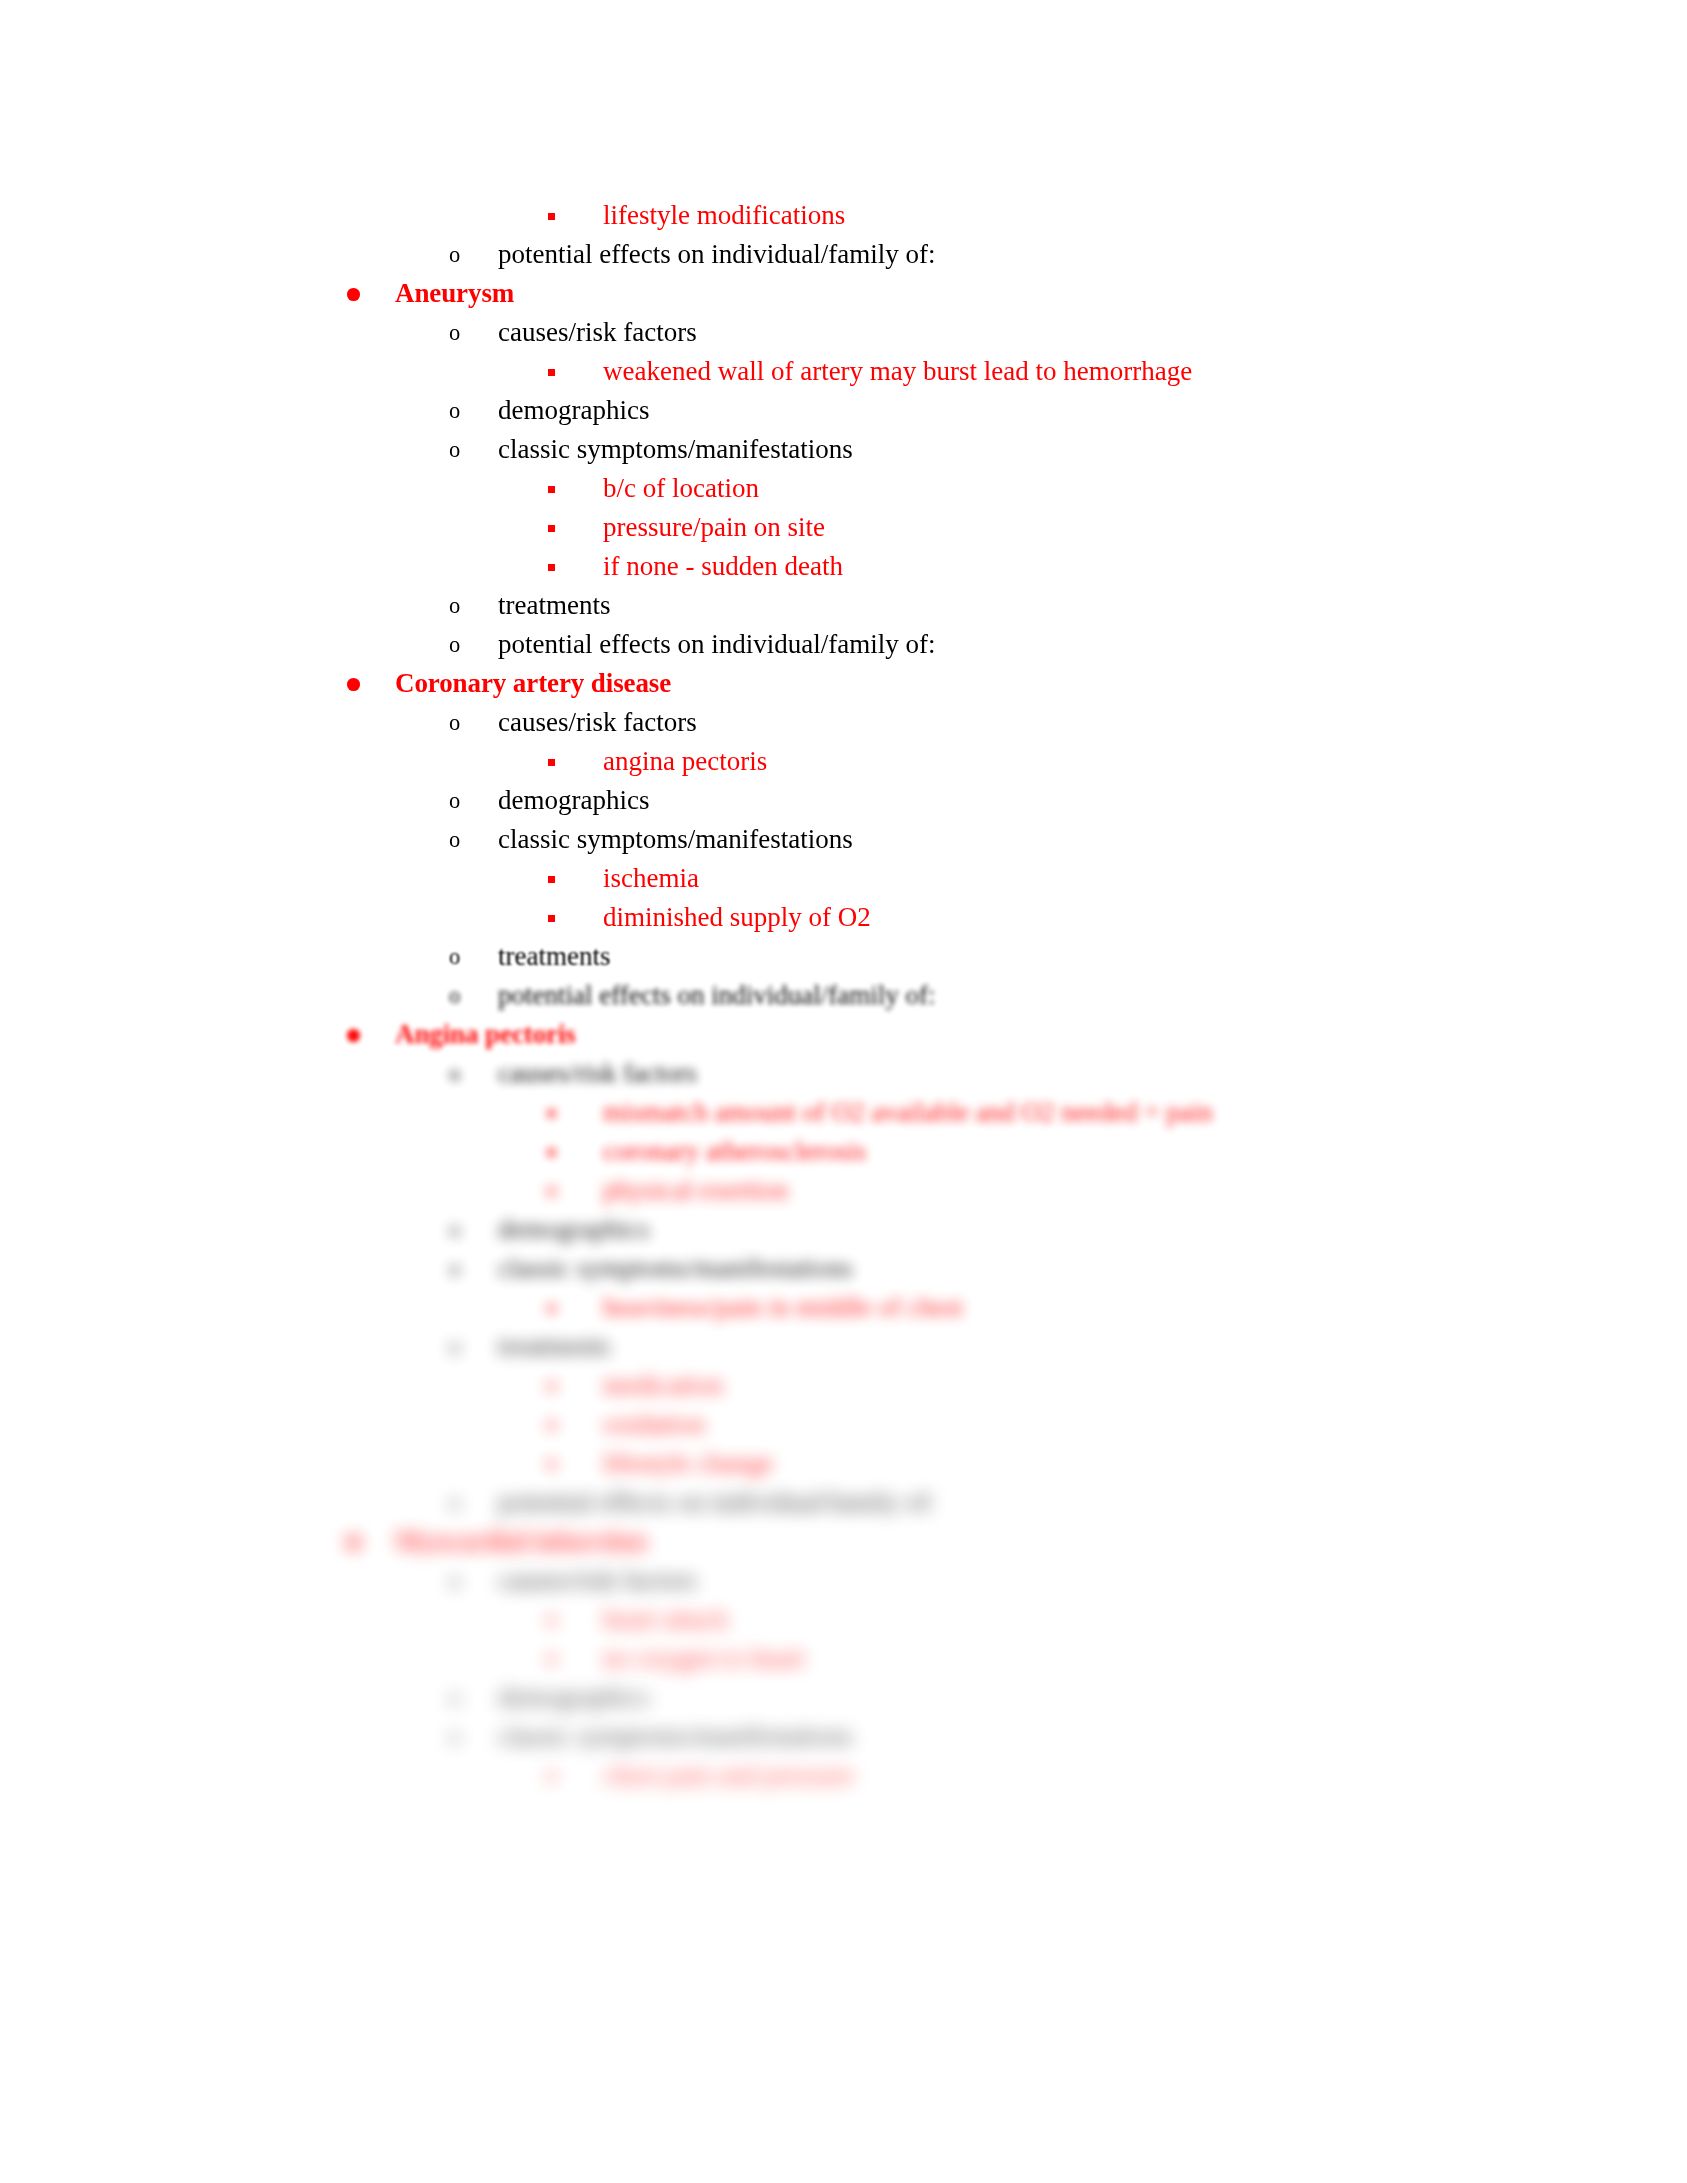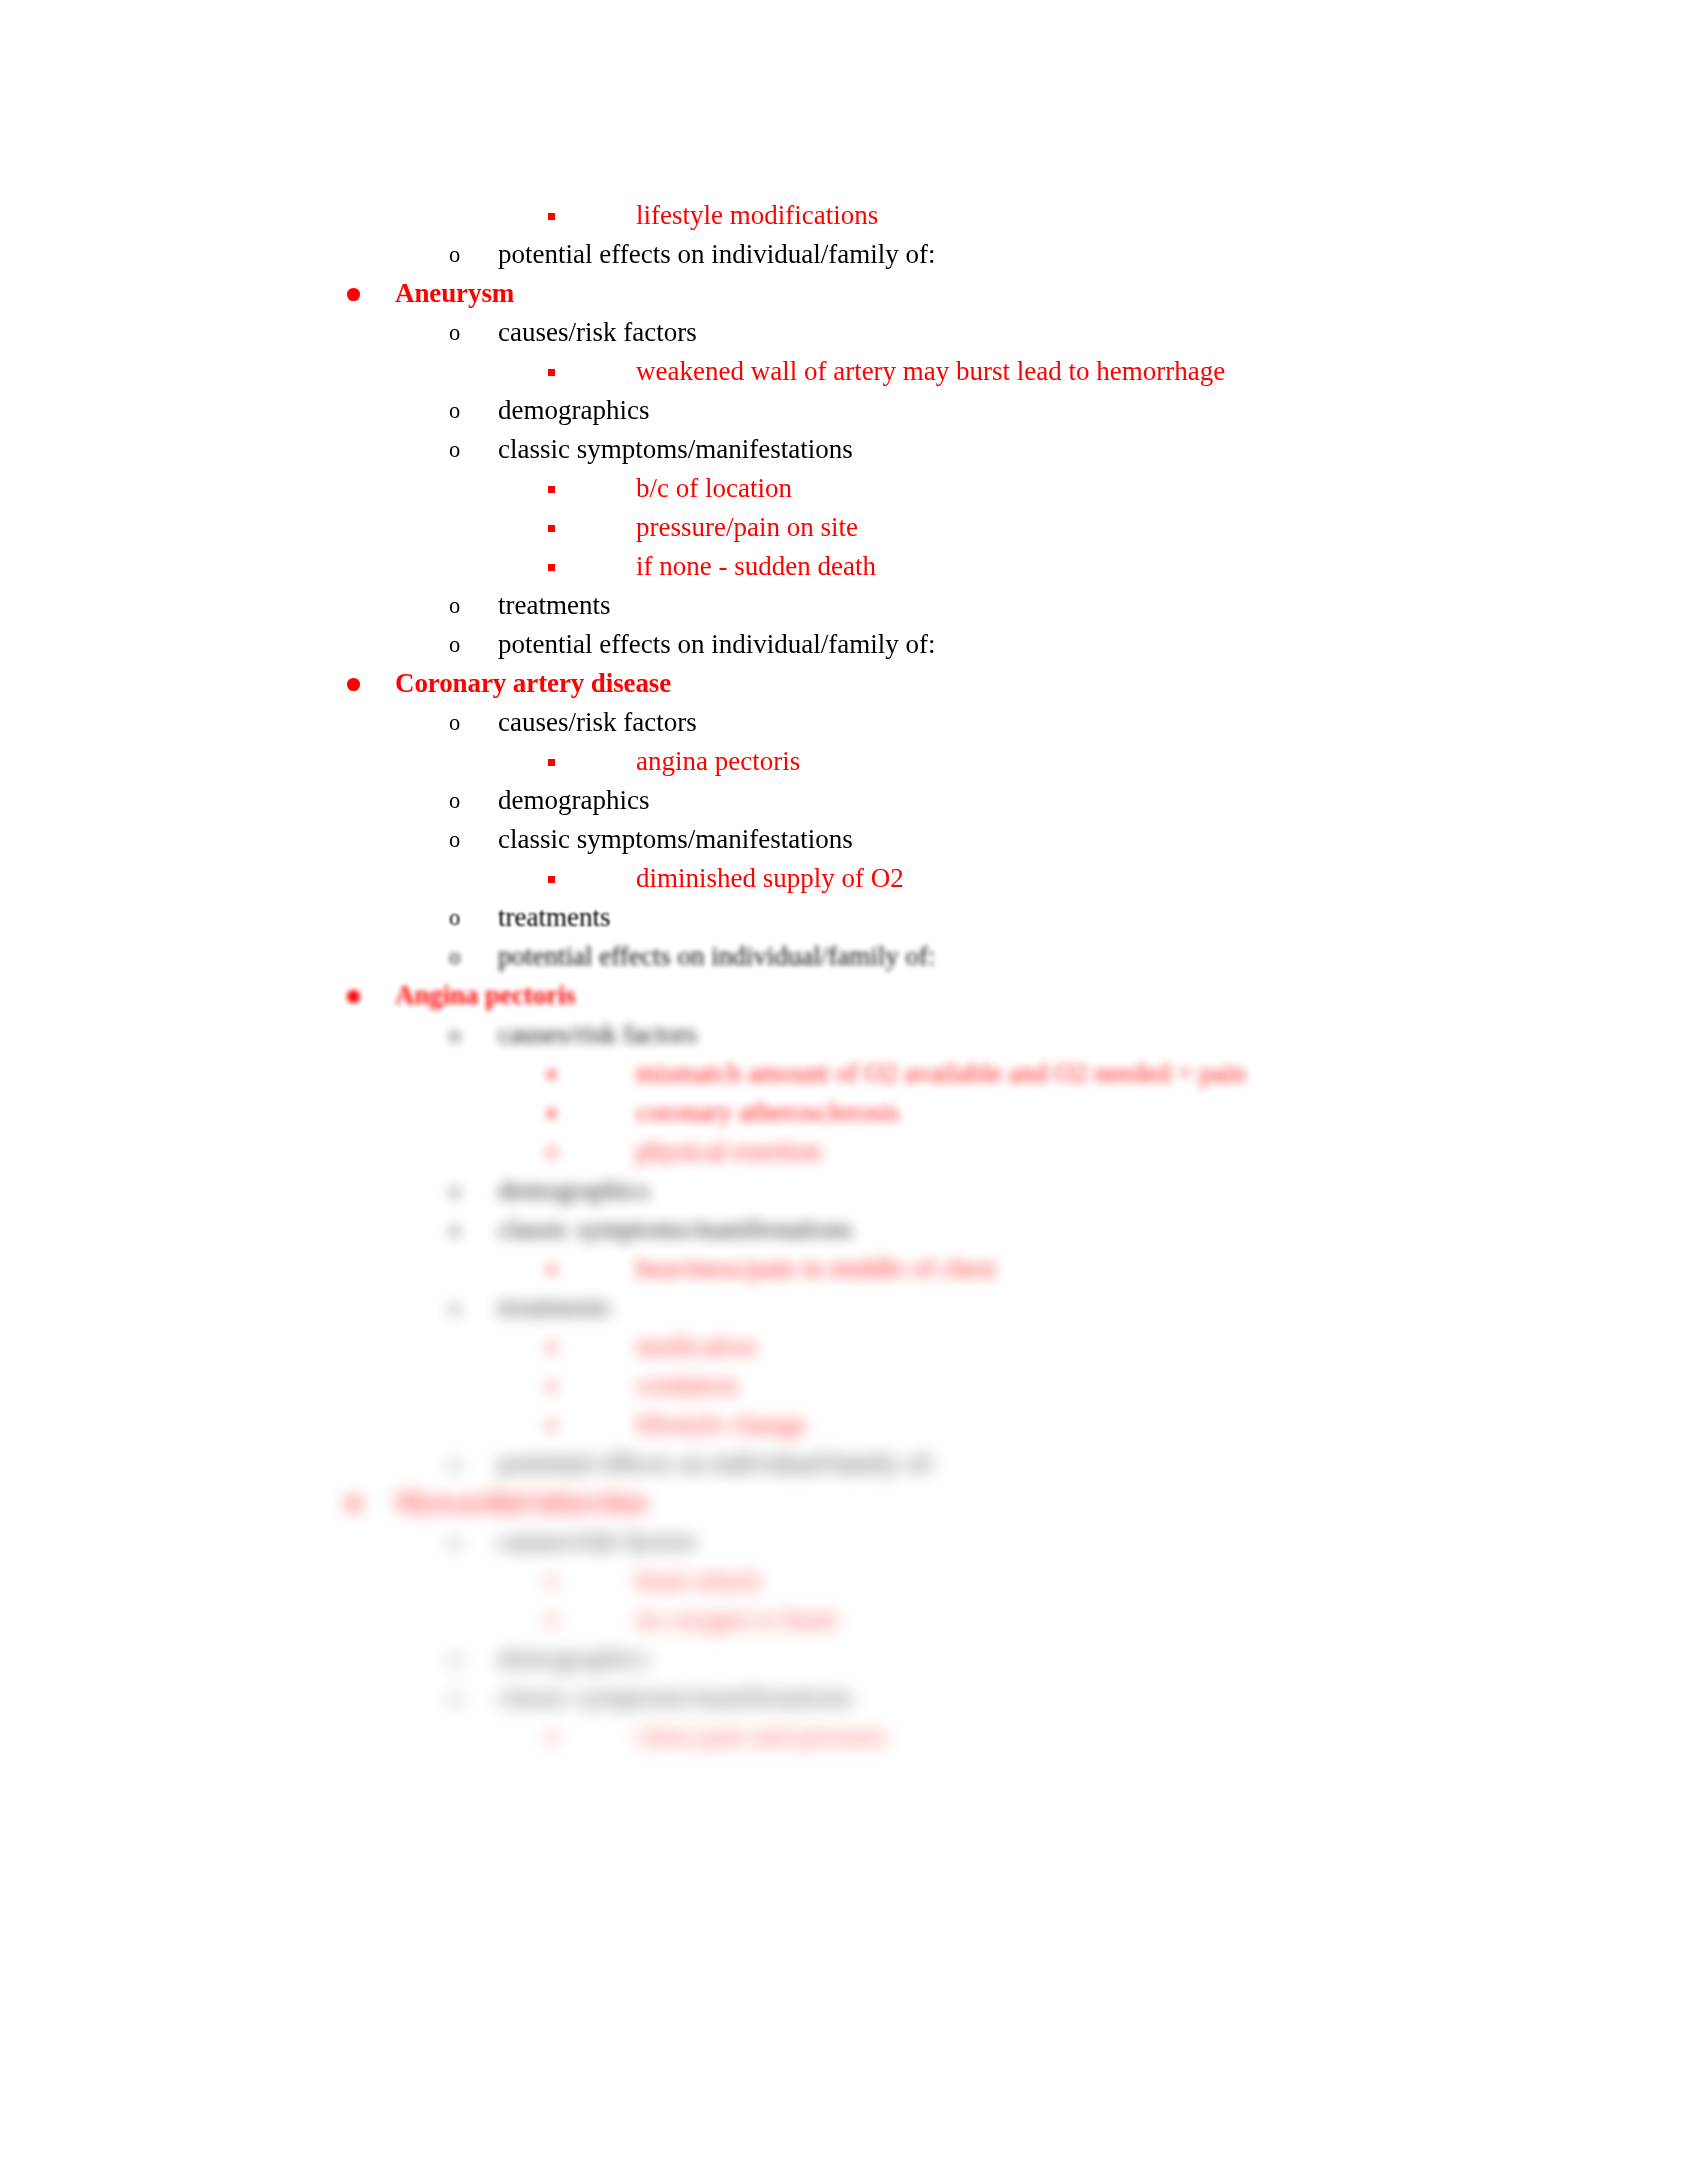--- a/index.html
+++ b/index.html
@@ -90,21 +90,20 @@
     display: inline-block;
     width: 7.3px;
     height: 7.3px;
     background: #FF0000;
     vertical-align: middle;
     margin-bottom: 2px;
   }
   .lvl3 .txt {
     left: 603px;
     color: #FF0000;
-    margin-left: 33px;
   }
 
   
   .blurband {
     filter: blur(0px);
   }
   .b0  { filter: blur(0px); }
   .b1  { filter: blur(1.1px); }
   .b2  { filter: blur(2.6px);  opacity: .97; }
   .b3  { filter: blur(4.6px);  opacity: .92; }
@@ -181,20 +180,24 @@
       <div class="row lvl2 blurband b0">
         <span class="bullet">o</span>
         <span class="txt">demographics</span>
       </div>
       <div class="row lvl2 blurband b0">
         <span class="bullet">o</span>
         <span class="txt">classic symptoms/manifestations</span>
       </div>
       <div class="row lvl3 blurband b0">
         <span class="bullet"><span class="sq"></span></span>
+        <span class="txt">ischemia</span>
+      </div>
+      <div class="row lvl3 blurband b0">
+        <span class="bullet"><span class="sq"></span></span>
         <span class="txt">diminished supply of O2</span>
       </div>
       <div class="row lvl2 blurband b1">
         <span class="bullet">o</span>
         <span class="txt">treatments</span>
       </div>
       <div class="row lvl2 blurband b2">
         <span class="bullet">o</span>
         <span class="txt">potential effects on individual/family of:</span>
       </div>

